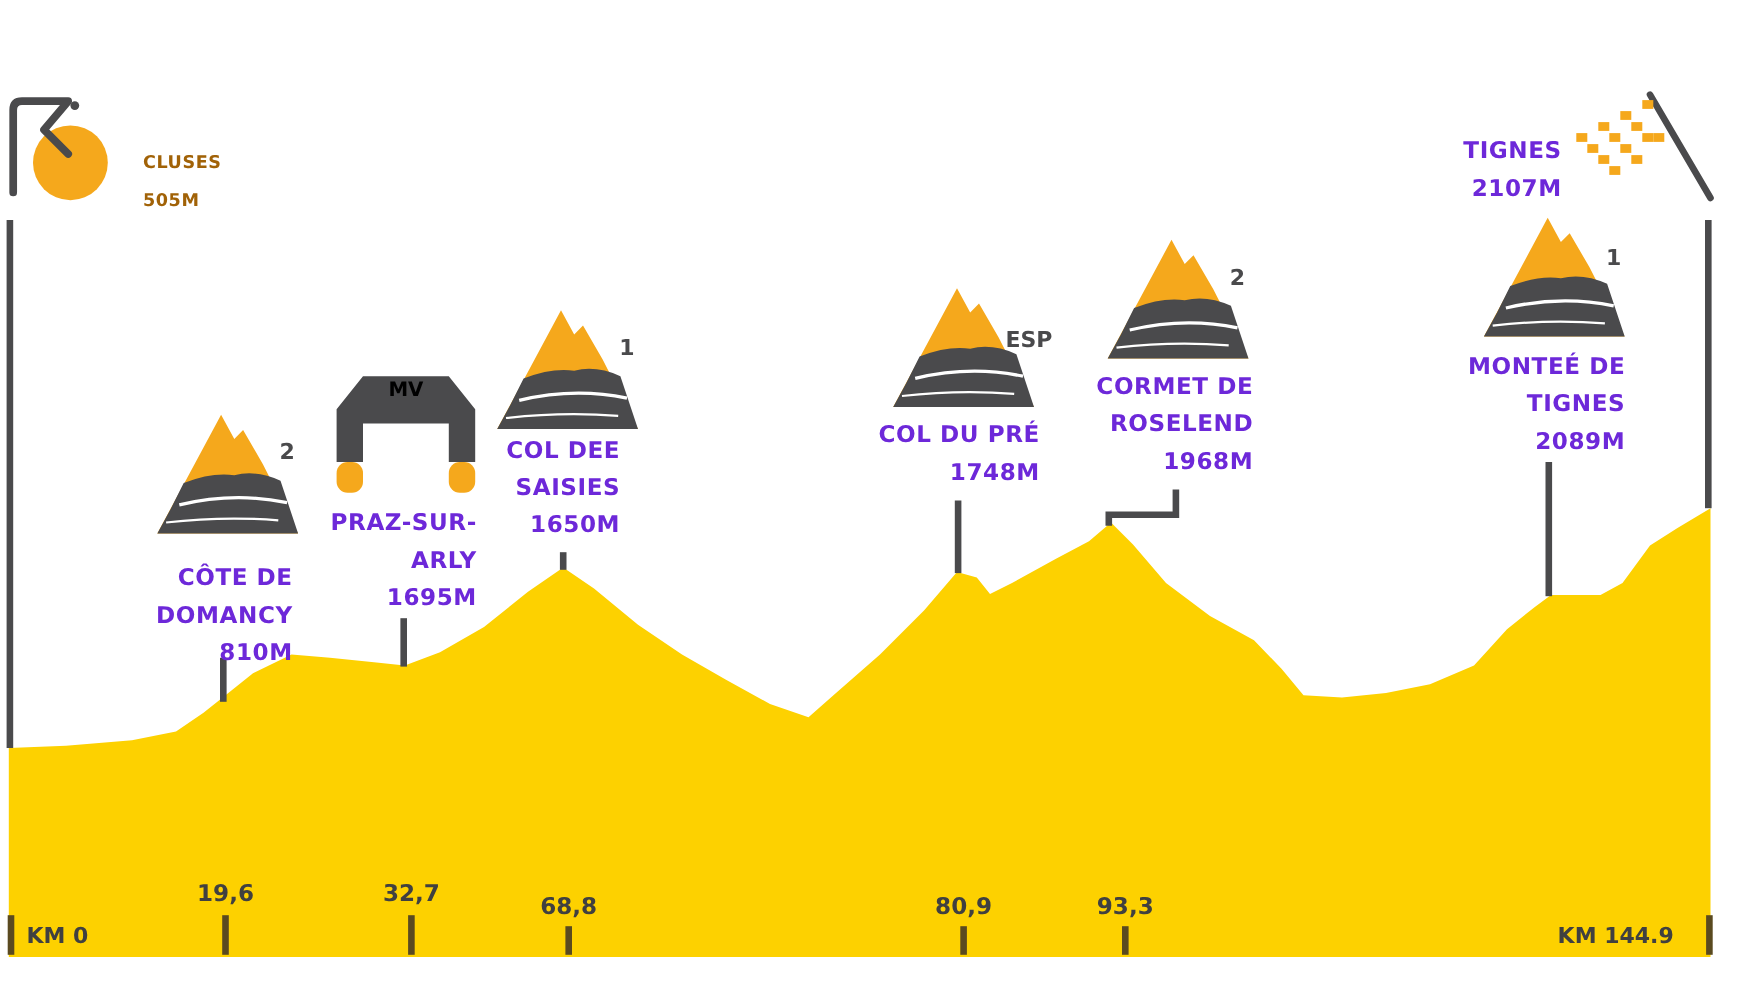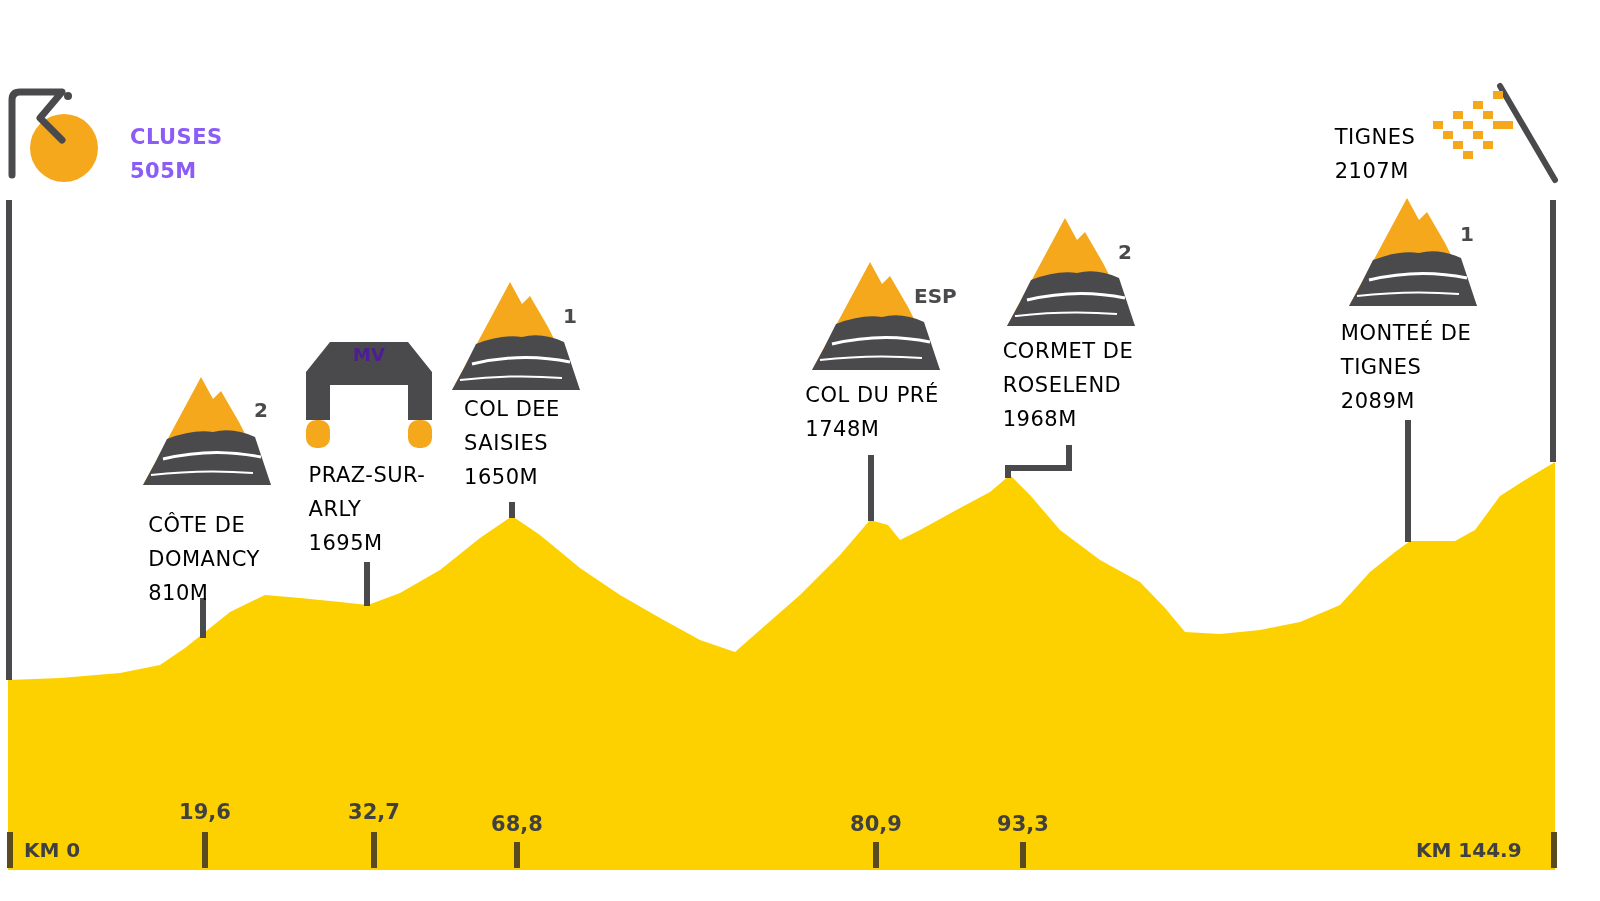--- a/index.html
+++ b/index.html
@@ -1,23 +1,23 @@
 <!DOCTYPE html>
 <html><head>
 <meta charset="utf-8">
 <style>
   html,body{margin:0;padding:0;background:#fff;}
   body{width:1600px;height:901px;position:relative;overflow:hidden;font-family:"DejaVu Sans","Liberation Sans",sans-serif;}
   #profile{position:absolute;left:0;top:0;width:1600px;height:901px;}
-  .lbl{position:absolute;color:#000000;font-weight:normal;font-size:21px;line-height:34px;text-align:left;letter-spacing:0.5px;white-space:nowrap;transform:translateX(-50%);}
-  .lbl-left{position:absolute;color:#8b5cf6;font-weight:bold;font-size:21px;line-height:34px;letter-spacing:0.5px;white-space:nowrap;}
+  .lbl{position:absolute;color:#6d28d9;font-weight:bold;font-size:21px;line-height:34px;text-align:right;letter-spacing:0.5px;white-space:nowrap;transform:translateX(-50%);}
+  .lbl-left{position:absolute;color:#a16207;font-weight:bold;font-size:16px;line-height:34px;letter-spacing:0.5px;white-space:nowrap;margin-top:11px;}
   .cat{position:absolute;color:#4a4a4c;font-weight:bold;font-size:20px;}
   .km{position:absolute;color:#404040;font-weight:bold;font-size:21px;transform:translateX(-50%);white-space:nowrap;}
   .kmend{position:absolute;color:#404040;font-weight:bold;font-size:20px;white-space:nowrap;}
-  .mvtext{position:absolute;color:#4c1d95;font-weight:bold;font-size:18px;transform:translateX(-50%);}
+  .mvtext{position:absolute;color:#000000;font-weight:bold;font-size:18px;transform:translateX(-50%);}
 </style>
 </head>
 <body>
 
 <svg id="profile" viewBox="0 0 1600 901" xmlns="http://www.w3.org/2000/svg">
 
   <path fill="#FDD100" d="M8,680 L60,678 L120,673 L160,665 L185,648 L205,632 L230,612 L265,595 L300,598 L340,602 L368,605 L400,593 L440,570 L480,538 L512,516 L540,535 L580,568 L620,595 L660,618 L700,640 L735,652 L760,630 L800,595 L840,555 L870,520 L888,525 L900,540 L920,530 L960,508 L990,492 L1010,475 L1030,495 L1060,530 L1100,560 L1140,582 L1165,608 L1185,632 L1220,634 L1260,630 L1300,622 L1340,605 L1370,572 L1395,552 L1410,541 L1455,541 L1475,530 L1500,496 L1525,480 L1555,462 L1555,870 L8,870 Z"></path>
 
   <rect x="6" y="200" width="6" height="480" fill="#4a4a4c"></rect>
   <rect x="1550" y="200" width="6" height="262" fill="#4a4a4c"></rect>
@@ -88,21 +88,21 @@
   <div>505M</div>
 </div>
 <div class="lbl" style="left:1375px;top:120px;">
   <div>TIGNES</div>
   <div>2107M</div>
 </div>
 
 <div class="cat" style="left:254px;top:398px;">2</div>
 <div class="mvtext" style="left:369px;top:344px;">MV</div>
 <div class="cat" style="left:563px;top:304px;">1</div>
-<div class="cat" style="left:914px;top:284px;">ESP</div>
+<div class="cat" style="left:914px;top:296px;">ESP</div>
 <div class="cat" style="left:1118px;top:240px;">2</div>
 <div class="cat" style="left:1460px;top:222px;">1</div>
 
 <div class="lbl" style="left:204px;top:508px;">
   <div>CÔTE DE</div>
   <div>DOMANCY</div>
   <div>810M</div>
 </div>
 <div class="lbl" style="left:367px;top:458px;">
   <div>PRAZ-SUR-</div>

